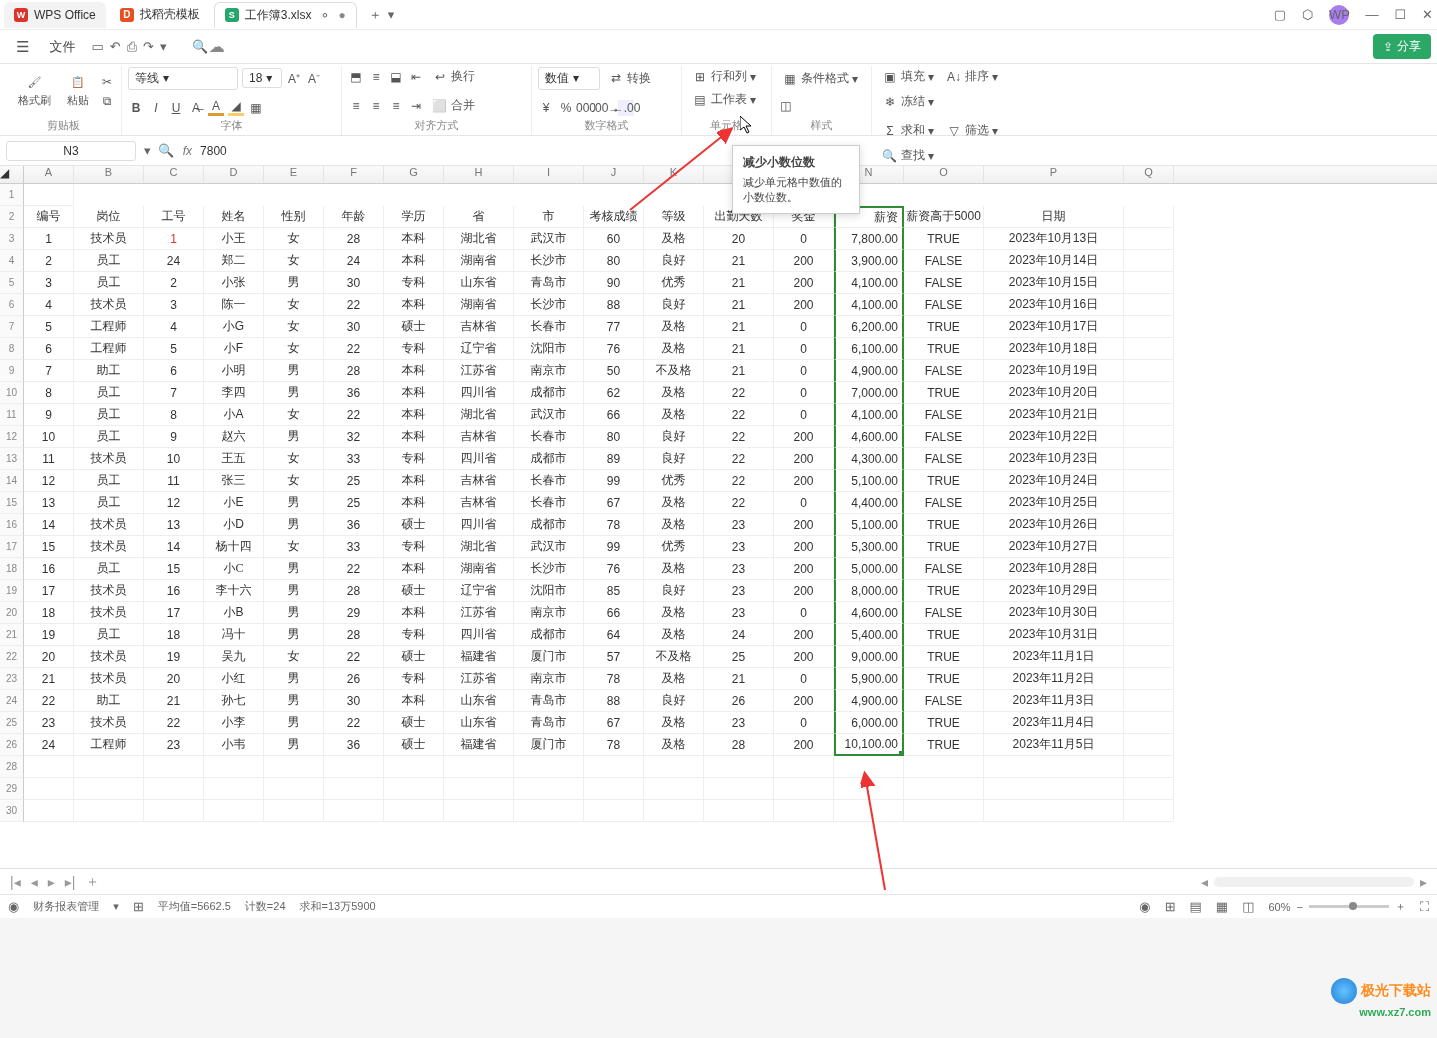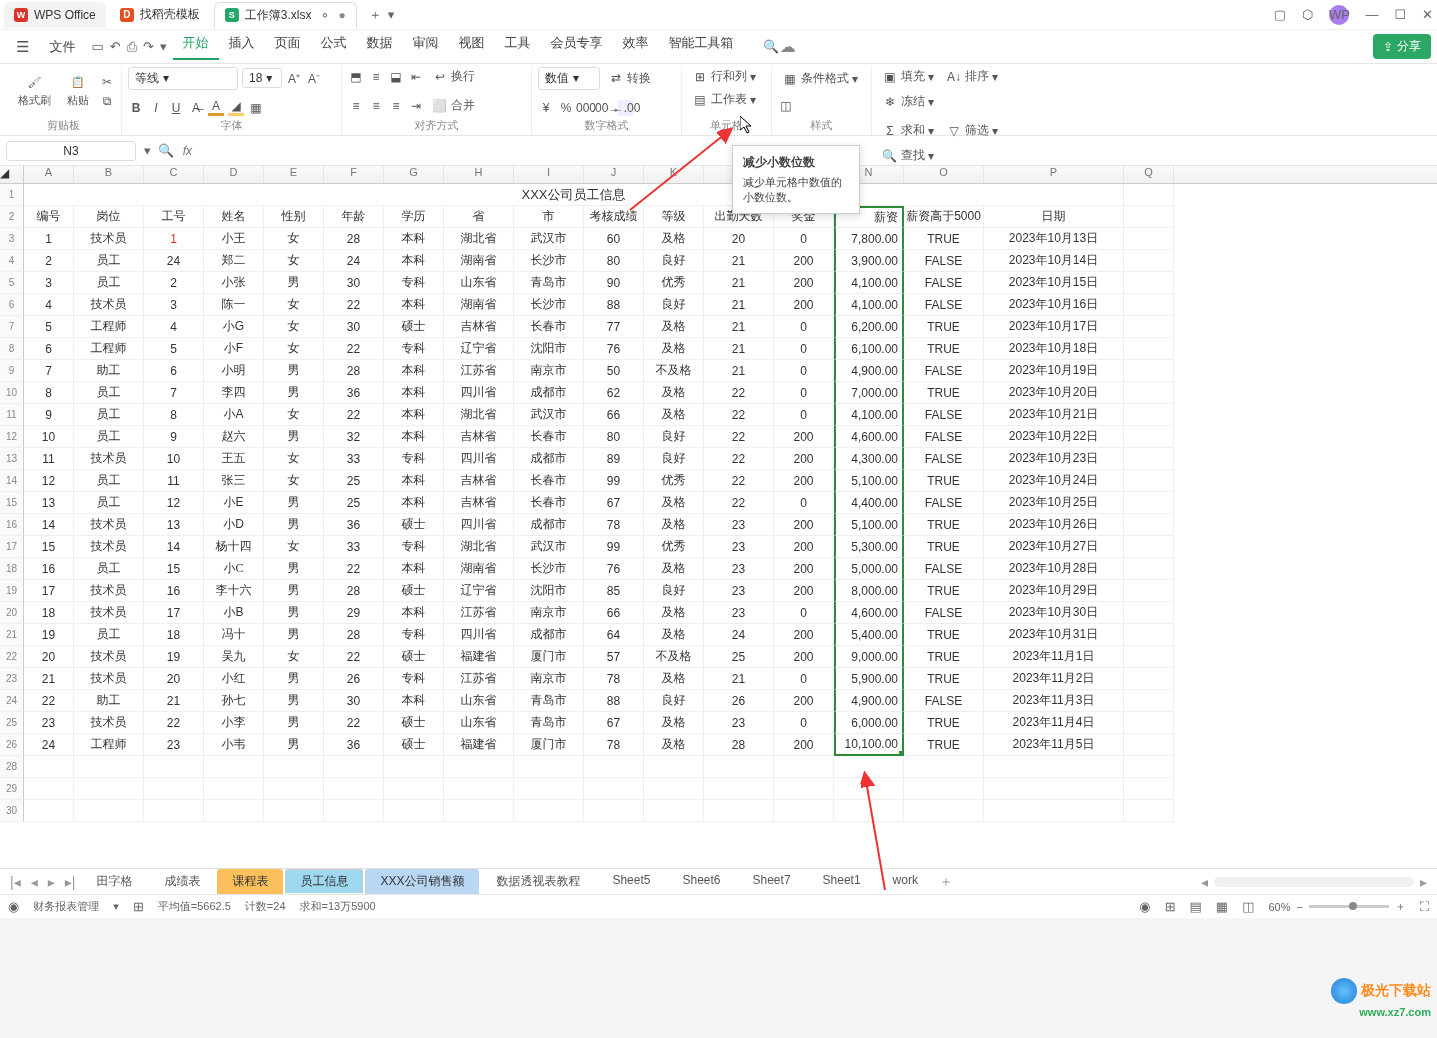--- a/index.html
+++ b/index.html
@@ -101,33 +101,20 @@
 </div>
 
 <div class="menubar">
   <span class="mbtn hamburger">☰</span>
   <span class="mbtn">文件</span>
   <span class="smallicon" style="margin:0 6px;">▭</span>
   <span class="smallicon">↶</span>
   <span class="smallicon" style="margin:0 6px;">⎙</span>
   <span class="smallicon">↷</span>
   <span class="smallicon" style="margin:0 6px;">▾</span>
-  <div id="menu-items" style="display:flex;">
-      <span class="mbtn active">开始</span>
-      <span class="mbtn">插入</span>
-      <span class="mbtn">页面</span>
-      <span class="mbtn">公式</span>
-      <span class="mbtn">数据</span>
-      <span class="mbtn">审阅</span>
-      <span class="mbtn">视图</span>
-      <span class="mbtn">工具</span>
-      <span class="mbtn">会员专享</span>
-      <span class="mbtn">效率</span>
-      <span class="mbtn">智能工具箱</span>
-    </div>
   <span class="smallicon" style="margin-left:20px;">🔍</span>
   <div class="spacer"></div>
   <span class="cloud">☁</span>
   <div class="share">
       <span>⇪</span>
       <span>分享</span>
     </div>
 </div>
 
 <div class="ribbon">
@@ -244,20 +231,21 @@
     </div>
     <div class="rlabel">编辑</div>
   </div>
 </div>
 
 <div class="namebox-row">
   <div class="namebox">N3</div>
   <span class="smallicon">▾</span>
   <span class="smallicon">🔍</span>
   <span class="fx">fx</span>
+  <div class="formula-input">7800</div>
 </div>
 
 <div class="tooltip">
   <div class="tt-title">减少小数位数</div>
   <div>减少单元格中数值的小数位数。</div>
 </div>
 
 <svg style="position:absolute;left:740px;top:116px;z-index:21;" width="16" height="20">
     <path d="M0 0 L0 14 L4 11 L7 17 L9 16 L6 10 L11 10 Z" fill="#fff" stroke="#000"></path>
   </svg>
@@ -298,21 +286,20 @@
         <div class="colhead" style="width: 60px;">M</div>
         <div class="colhead" style="width: 70px;">N</div>
         <div class="colhead" style="width: 80px;">O</div>
         <div class="colhead" style="width: 140px;">P</div>
         <div class="colhead" style="width: 50px;">Q</div>
       </div>
   </div>
   <div class="grid-body" id="grid-body">
       <div class="row">
         <div class="rowhead">1</div>
-        <div class="cell title-cell" style="width: 1100px;">XXX公司员工信息</div>
         <div class="cell" style="width: 50px;"></div>
       </div>
       <div class="row">
         <div class="rowhead">2</div>
         <div class="cell" style="width: 50px;">编号</div>
         <div class="cell" style="width: 70px;">岗位</div>
         <div class="cell" style="width: 60px;">工号</div>
         <div class="cell" style="width: 60px;">姓名</div>
         <div class="cell" style="width: 60px; text-align: right;">性别</div>
         <div class="cell" style="width: 60px;">年龄</div>
@@ -869,33 +856,20 @@
         <div class="cell" style="width: 50px;"></div>
       </div>
     </div>
 </div>
 
 <div class="sheettabs">
   <span class="nav">|◂</span>
   <span class="nav">◂</span>
   <span class="nav">▸</span>
   <span class="nav">▸|</span>
-  <div id="sheettabs" style="display:flex;gap:2px;">
-      <div class="stab">田字格</div>
-      <div class="stab">成绩表</div>
-      <div class="stab orange">课程表</div>
-      <div class="stab cyan active">员工信息</div>
-      <div class="stab blue">XXX公司销售额</div>
-      <div class="stab">数据透视表教程</div>
-      <div class="stab">Sheet5</div>
-      <div class="stab">Sheet6</div>
-      <div class="stab">Sheet7</div>
-      <div class="stab">Sheet1</div>
-      <div class="stab">work</div>
-    </div>
   <span class="nav">＋</span>
   <div style="flex:1;"></div>
   <span class="nav">◂</span>
   <div style="width:200px;height:10px;background:#f0f0f0;border-radius:5px;"></div>
   <span class="nav">▸</span>
 </div>
 
 <div class="statusbar">
   <span class="smallicon">◉</span>
   <span>财务报表管理</span>▾

